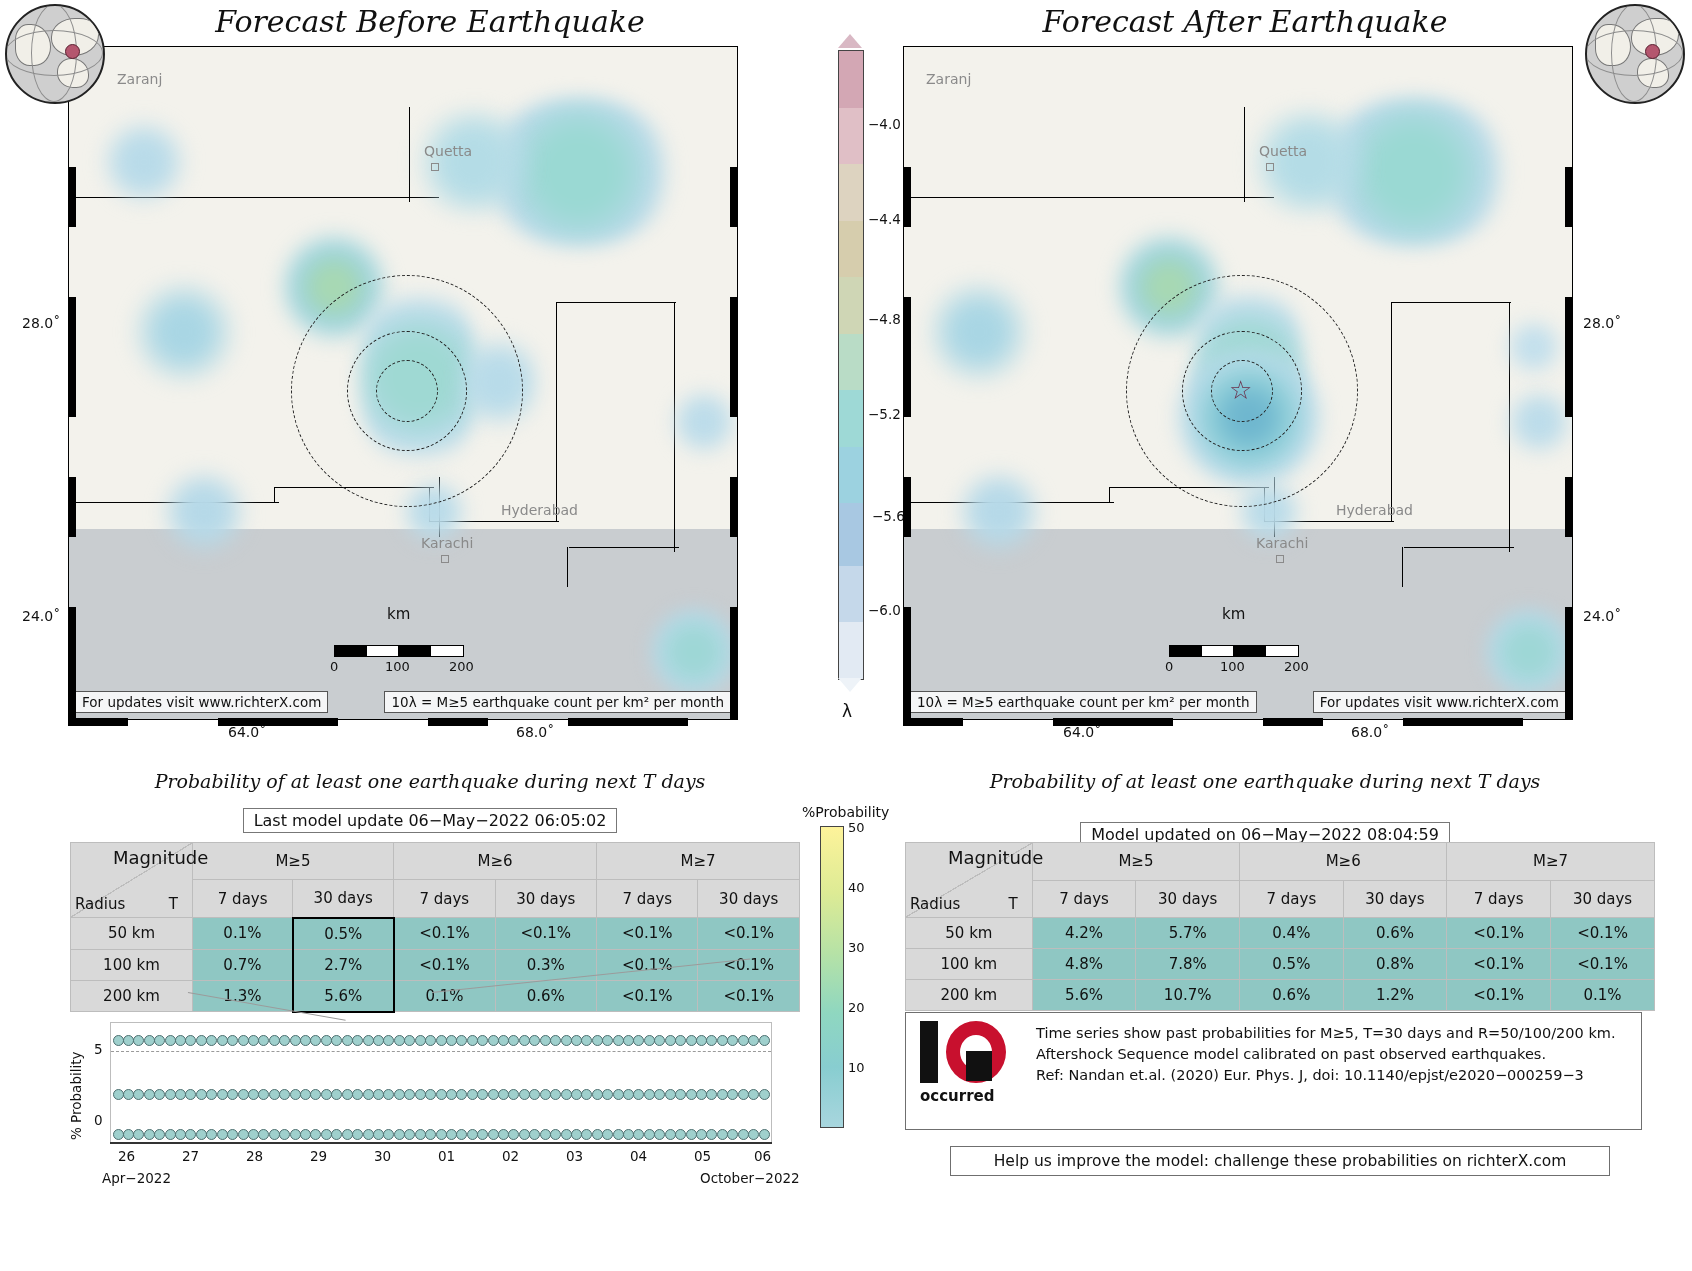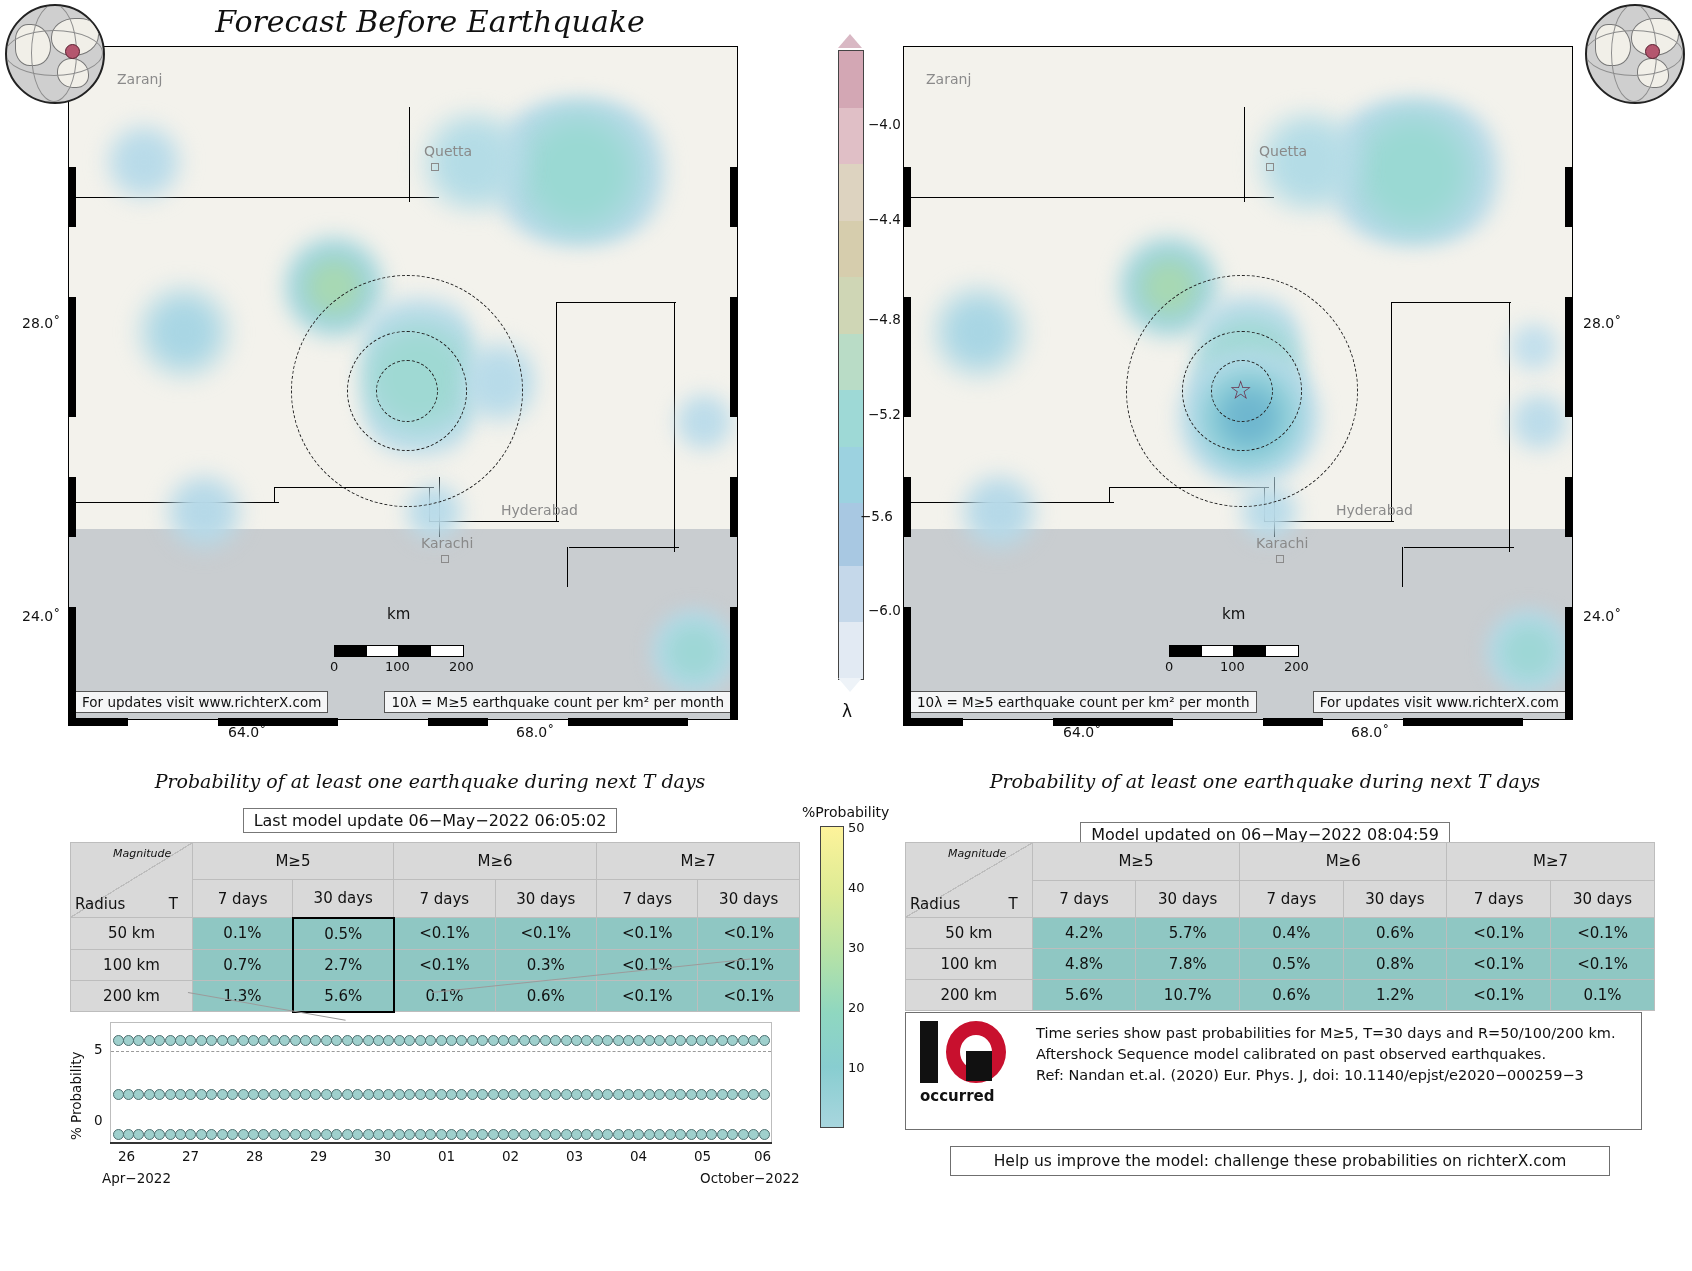--- a/index.html
+++ b/index.html
@@ -91,21 +91,21 @@
   }
   .hdrgrey{background:#d9d9d9;}
   .cellfill{background:#8fc7c3;}
   .cellhl{border-left:2px solid #000 !important;border-right:2px solid #000 !important;}
   .rowhdr{background:#d9d9d9;}
   .cornercell{background:#d9d9d9;position:relative;}
   .cornercell .diag{
     position:absolute;left:0;top:0;width:100%;height:100%;
     background:linear-gradient(to bottom right, transparent calc(50% - 0.6px), #bdbdbd calc(50% - 0.6px), #bdbdbd calc(50% + 0.6px), transparent calc(50% + 0.6px));
   }
-  .cornercell .tl{position:absolute;left:6px;top:3px;font-size:11px;font-style:italic;}
+  .cornercell .tl{position:absolute;left:6px;top:3px;font-size:18px;}
   .cornercell .br{position:absolute;right:8px;bottom:3px;font-size:15px;}
 
   .updbox{
     display:inline-block;background:#fff;border:1px solid #777;
     font-size:16px;padding:2px 10px;color:#111;
   }
 
   
   .pcbar{position:absolute;width:22px;border:1px solid #444;}
   .pctick{position:absolute;font-size:13px;color:#111;}
@@ -244,26 +244,27 @@
     <div class="seg" style="height:10%;background:#a8c8e2;"></div>
     <div class="seg" style="height:9%;background:#c5d8ea;"></div>
     <div class="seg" style="height:9%;background:#e2eaf3;"></div>
   </div>
   <div class="cbarrow" style="left:18px;top:632px;border-top:14px solid #eef3f8;"></div>
 
   <div class="cbtick" style="left:48px;top:70px;">−4.0</div>
   <div class="cbtick" style="left:48px;top:165px;">−4.4</div>
   <div class="cbtick" style="left:48px;top:265px;">−4.8</div>
   <div class="cbtick" style="left:48px;top:360px;">−5.2</div>
-  <div class="cbtick" style="left:40px;top:462px;">−5.6</div>
+  <div class="cbtick" style="left:52px;top:462px;">−5.6</div>
   <div class="cbtick" style="left:48px;top:556px;">−6.0</div>
   <div class="cbtick" style="left:22px;top:655px;font-size:17px;">λ</div>
 </div>
 
 <div class="panel" style="left:895px;top:0;width:760px;height:760px;">
+  <div class="maptitle" style="position:absolute;left:0;top:4px;width:700px;">Forecast After Earthquake</div>
 
   <div class="mapframe" style="left:8px;top:46px;width:668px;height:672px;">
     <div class="mapinner">
       <div class="sea" style="height:190px;"></div>
       <div class="landedge" style="left:0;top:150px;width:370px;height:1.4px;"></div>
       <div class="landedge" style="left:340px;top:60px;width:1.4px;height:95px;"></div>
       <div class="landedge" style="left:0;top:455px;width:210px;height:1.4px;"></div>
       <div class="landedge" style="left:205px;top:440px;width:1.4px;height:16px;"></div>
       <div class="landedge" style="left:205px;top:440px;width:160px;height:1.4px;"></div>
       <div class="landedge" style="left:360px;top:440px;width:1.4px;height:35px;"></div>

